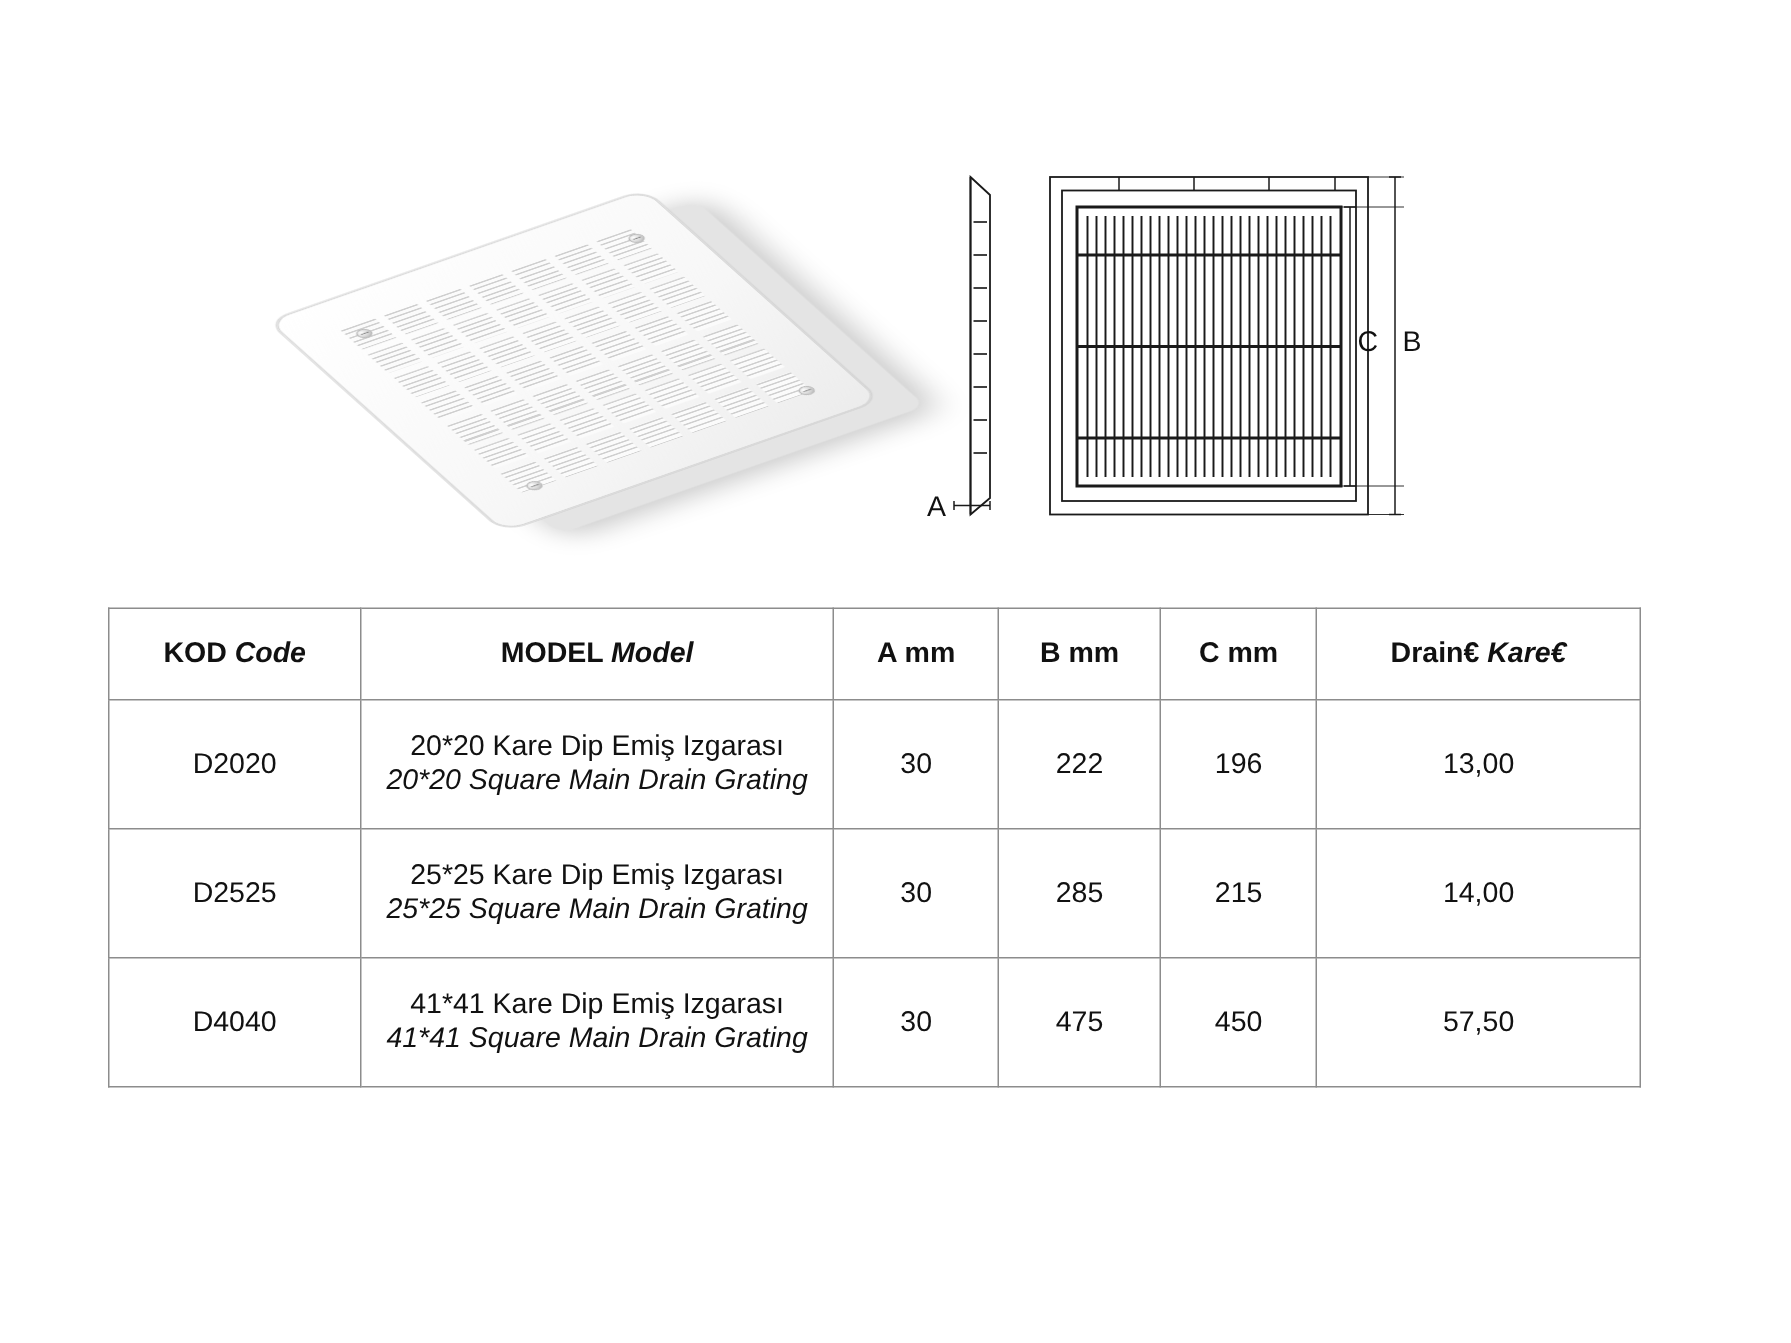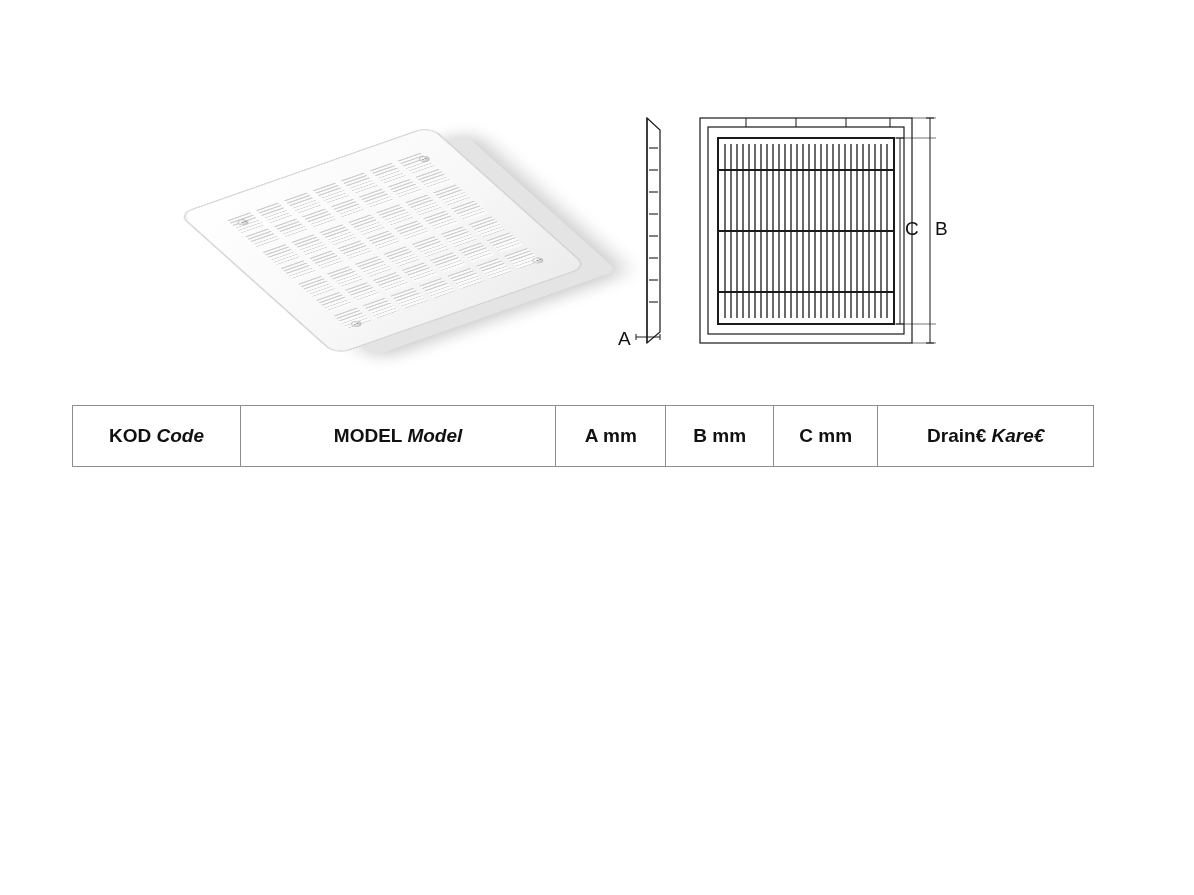--- a/index.html
+++ b/index.html
@@ -366,15 +366,48 @@
         <th>A mm</th>
         <th>B mm</th>
         <th>C mm</th>
         <th>
           <span>Drain€</span>
           <span class="hdr-ital">Kare€</span>
         </th>
       </tr>
     </thead>
     <tbody>
+      <tr>
+        <td>D2020</td>
+        <td>
+          <span class="model-tr">20*20 Kare Dip Emiş Izgarası</span>
+          <span class="model-en">20*20 Square Main Drain Grating</span>
+        </td>
+        <td>30</td>
+        <td>222</td>
+        <td>196</td>
+        <td>13,00</td>
+      </tr>
+      <tr>
+        <td>D2525</td>
+        <td>
+          <span class="model-tr">25*25 Kare Dip Emiş Izgarası</span>
+          <span class="model-en">25*25 Square Main Drain Grating</span>
+        </td>
+        <td>30</td>
+        <td>285</td>
+        <td>215</td>
+        <td>14,00</td>
+      </tr>
+      <tr>
+        <td>D4040</td>
+        <td>
+          <span class="model-tr">41*41 Kare Dip Emiş Izgarası</span>
+          <span class="model-en">41*41 Square Main Drain Grating</span>
+        </td>
+        <td>30</td>
+        <td>475</td>
+        <td>450</td>
+        <td>57,50</td>
+      </tr>
     </tbody>
   </table>
 </div>
 
 </body></html>

